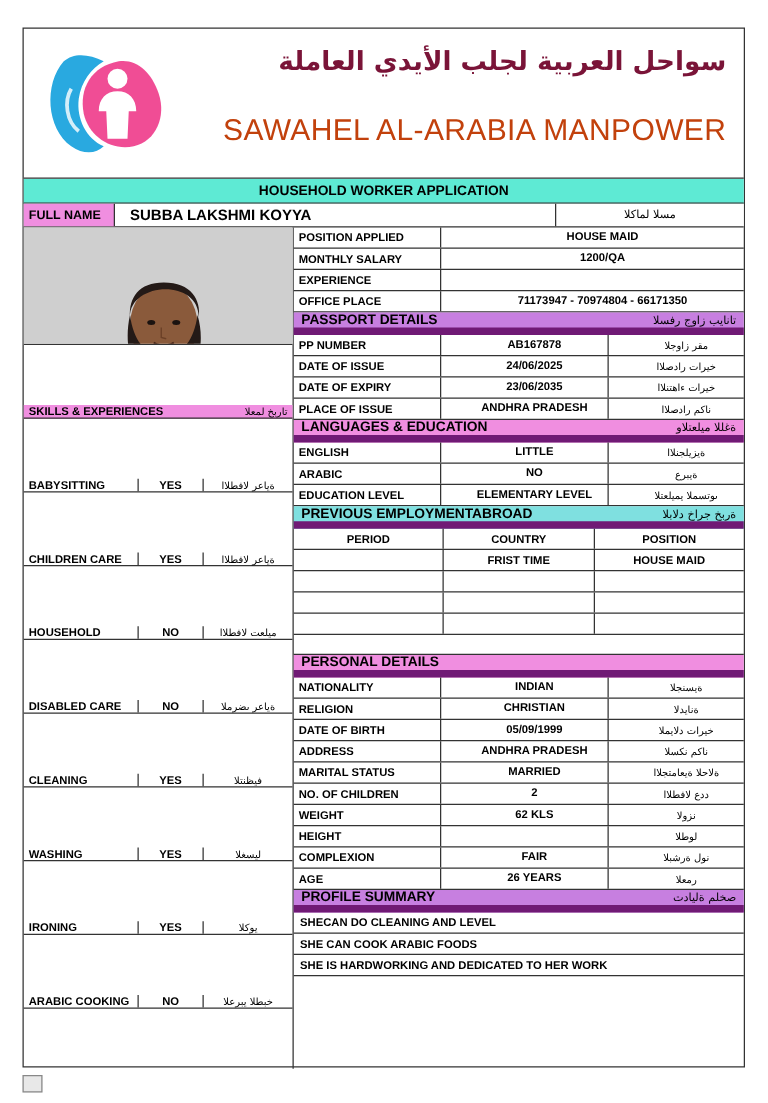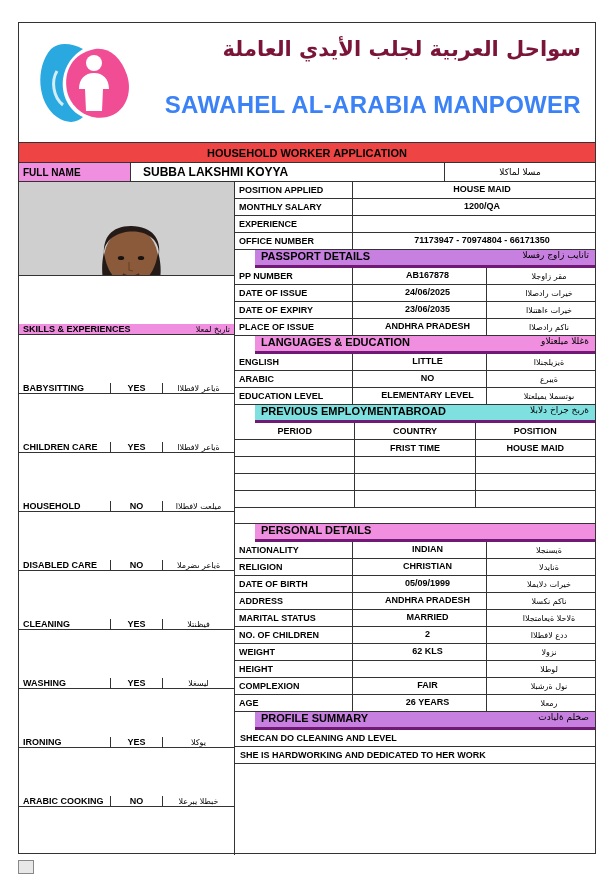--- a/index.html
+++ b/index.html
@@ -44,44 +44,44 @@
     font-weight:bold;
     color:#7a1438;
     direction:rtl;
     white-space:nowrap;
     letter-spacing:0px;
   }
   .en-title{
     position:absolute;
     right:14px;top:68px;
     font-size:24px;
-    font-weight:bold;
-    color:#3b82f6;
+    font-weight:normal;
+    color:#c2410c;
     white-space:nowrap;
     letter-spacing:0.3px;
   }
   
   .banner{
     height:20px;
     border-bottom:1px solid #333;
-    background:#ef4444;
+    background:#5eead4;
     display:flex;align-items:center;justify-content:center;
     font-weight:bold;font-size:11px;color:#000;
     box-sizing:border-box;
   }
   
   .namerow{
     height:19px;
     border-bottom:1px solid #333;
     display:flex;
     box-sizing:border-box;
     background:#fff;
   }
   .namerow .lbl{
-    width:112px;
+    width:73px;
     background:#f08ee0;
     border-right:1px solid #333;
     font-weight:bold;font-size:10px;
     display:flex;align-items:center;padding-left:4px;
     box-sizing:border-box;
   }
   .namerow .val{
     flex:1;
     font-weight:bold;font-size:12px;
     display:flex;align-items:center;padding-left:12px;
@@ -177,26 +177,26 @@
     line-height:1.05;
   }
   .r .c3{
     flex:1;
     display:flex;align-items:center;justify-content:center;
     font-family:"DejaVu Sans", sans-serif;font-size:8px;direction:rtl;
     box-sizing:border-box;
   }
   .r.wide .c2{width:auto;flex:1;border-right:none;}
   .sec{
-    border-bottom:3px solid #701a75;
+    border-bottom:6px solid #701a75;
     height:18px;
-    display:flex;align-items:flex-start;justify-content:space-between;
+    display:flex;align-items:flex-end;justify-content:space-between;
     padding:0 6px;
     box-sizing:border-box;
-    font-weight:bold;font-size:11px;margin-left:20px;
+    font-weight:bold;font-size:11px;
   }
   .sec .ar{
     font-family:"DejaVu Sans", sans-serif;font-size:9px;font-weight:normal;direction:rtl;
   }
   .sec.pink{background:#f08ee0;}
   .sec.violet{background:#c77fe0;}
   .sec.cyan{background:#7fe0e0;}
   .three{
     display:flex;border-bottom:1px solid #333;box-sizing:border-box;min-height:17px;
   }
@@ -346,21 +346,21 @@
         </div>
         <div class="r wide">
           <div class="c1">MONTHLY SALARY</div>
           <div class="c2">1200/QA</div>
         </div>
         <div class="r wide">
           <div class="c1">EXPERIENCE</div>
           <div class="c2"></div>
         </div>
         <div class="r wide">
-          <div class="c1">OFFICE NUMBER</div>
+          <div class="c1">OFFICE PLACE</div>
           <div class="c2">71173947 -  70974804 - 66171350</div>
         </div>
 
         <div class="sec violet">
           <span>PASSPORT DETAILS</span>
           <span class="ar">تانايب زاوج رفسلا</span>
         </div>
 
         <div class="r">
           <div class="c1">PP NUMBER</div>
@@ -491,19 +491,20 @@
           <div class="c2">26 YEARS</div>
           <div class="c3">رمعلا</div>
         </div>
 
         <div class="sec violet">
           <span>PROFILE SUMMARY</span>
           <span class="ar">صخلم ةليادت</span>
         </div>
 
         <div class="sumrow">SHECAN  DO CLEANING AND LEVEL</div>
+        <div class="sumrow">SHE CAN COOK ARABIC FOODS</div>
         <div class="sumrow">SHE IS HARDWORKING AND DEDICATED TO HER WORK</div>
         <div class="spacer"></div>
       </div>
     </div>
   </div>
   <div class="corner"></div>
 </div>
 
 </body></html>

